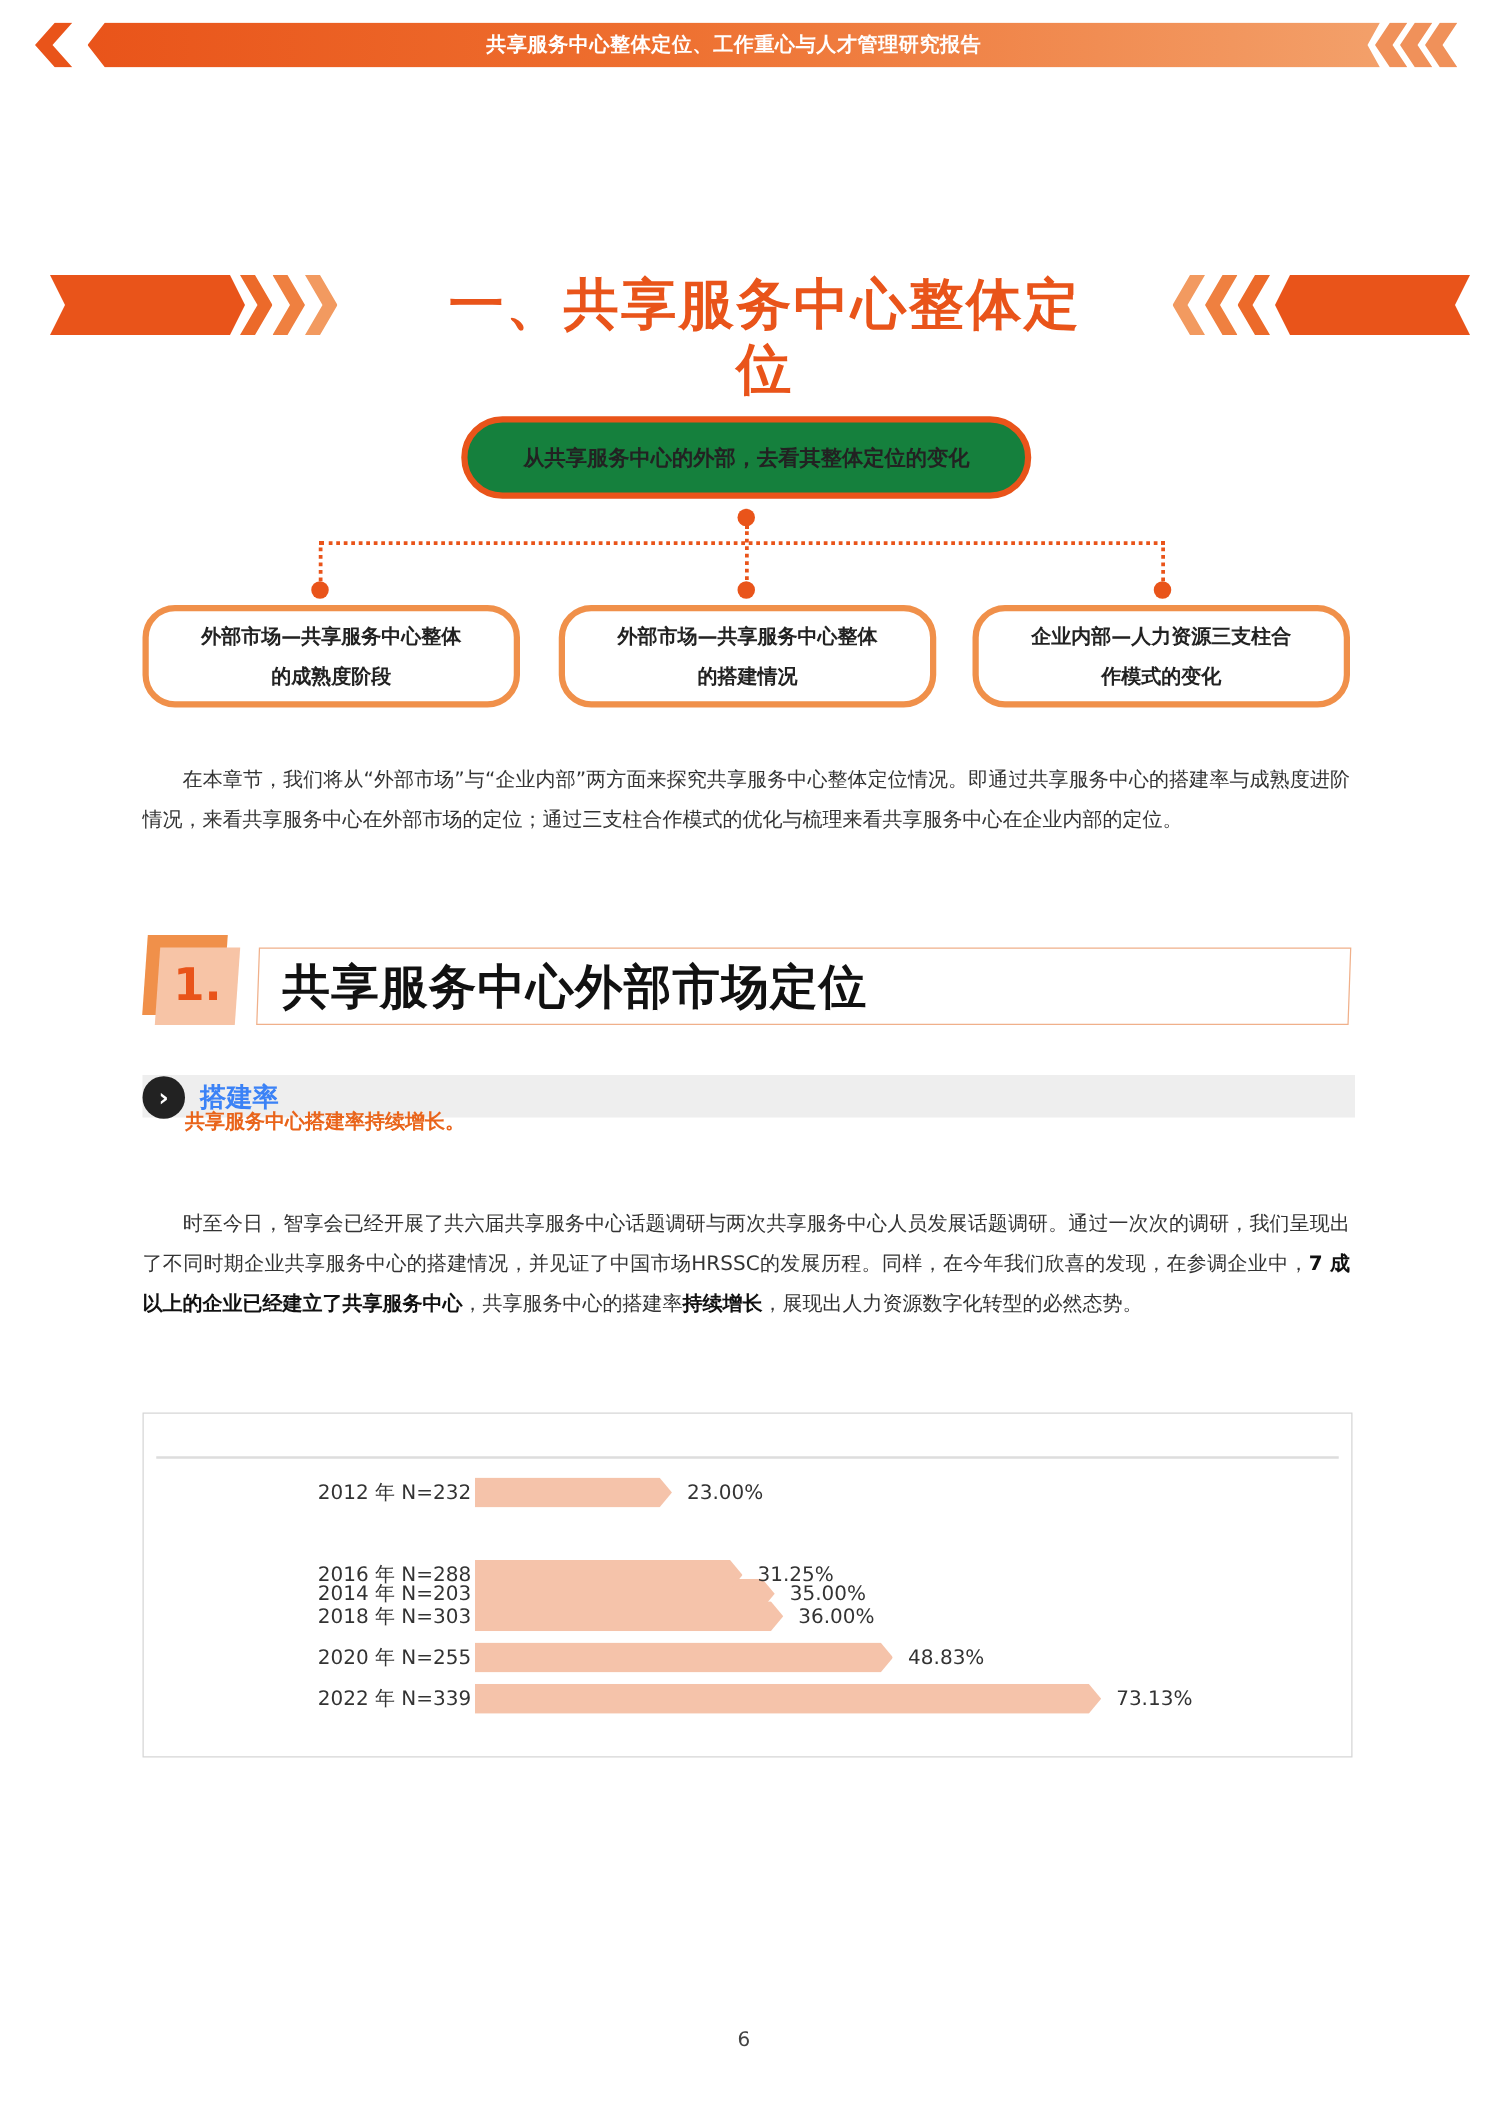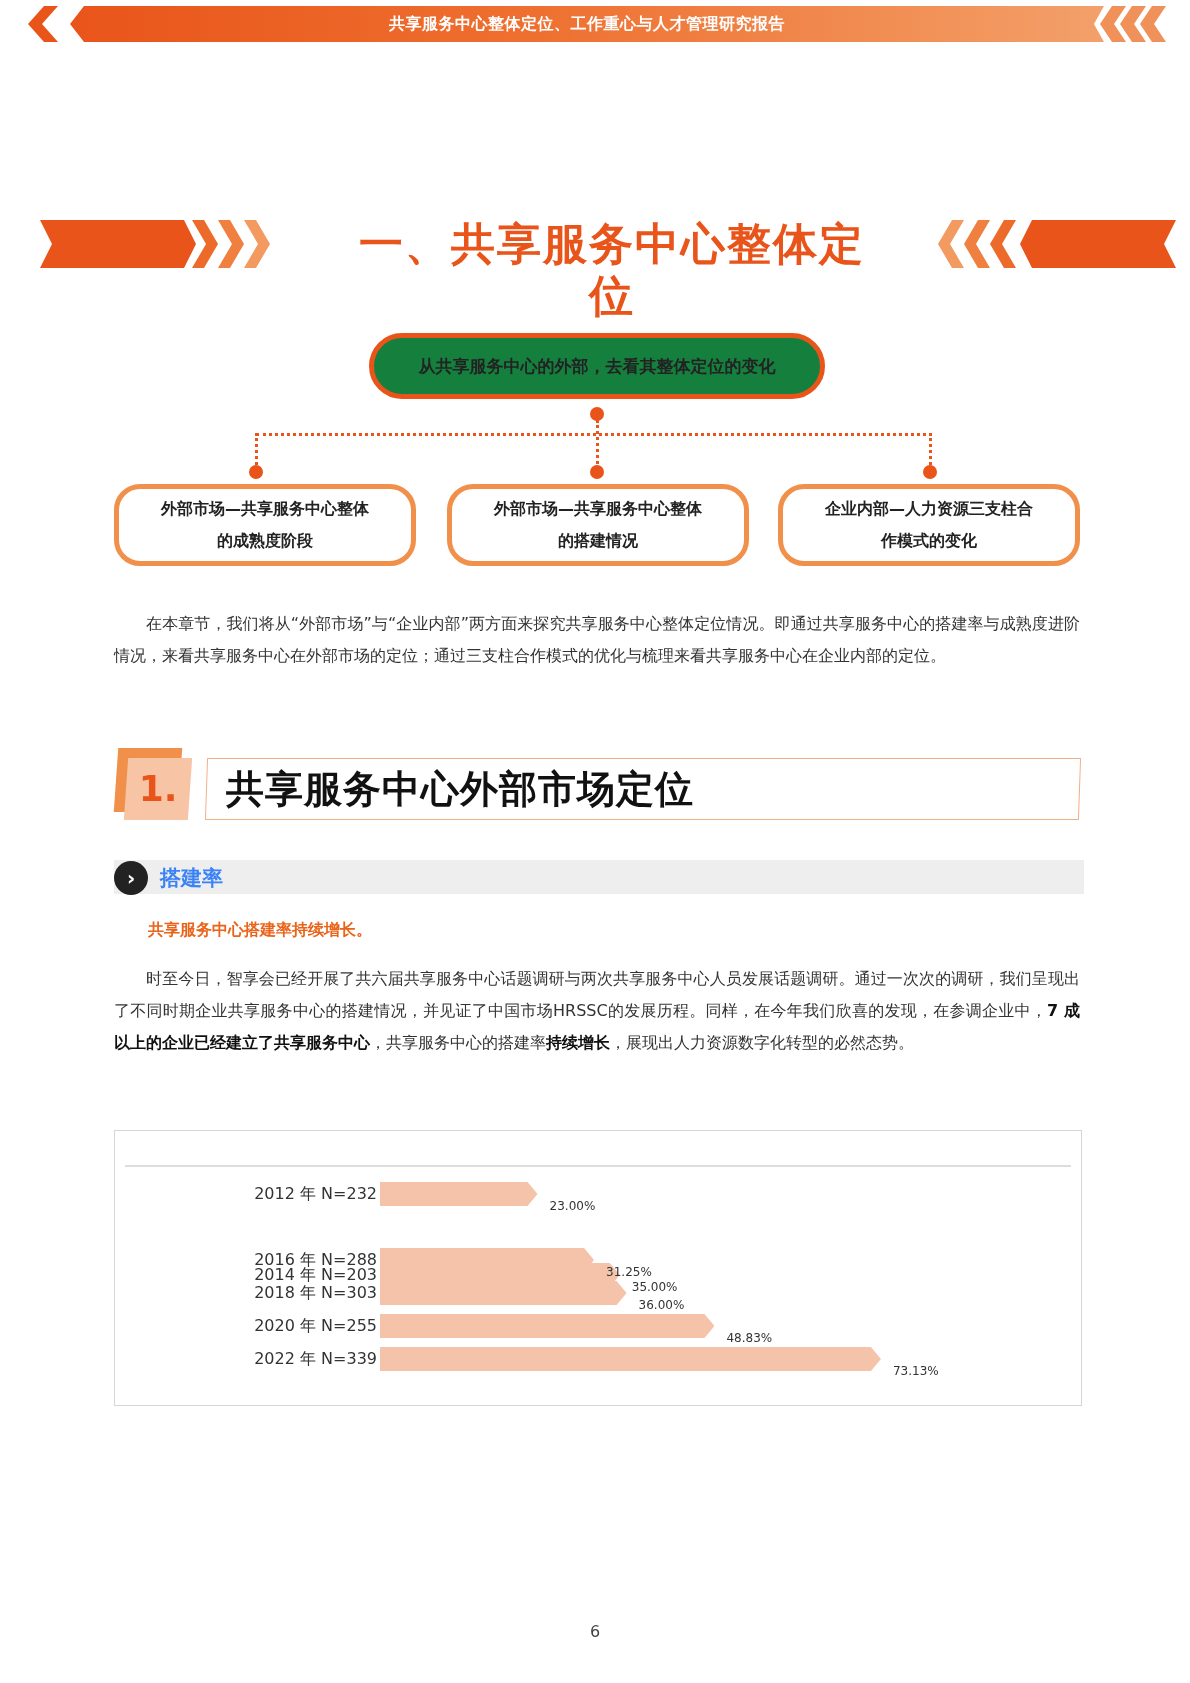--- a/index.html
+++ b/index.html
@@ -2,21 +2,21 @@
 <html><head>
   <meta charset="utf-8">
   <style>
     * { margin: 0; padding: 0; box-sizing: border-box; }
     body {
       width: 1190px; height: 1683px; background: #ffffff; position: relative;
       font-family: "DejaVu Sans", "Liberation Sans", sans-serif; color: #333;
       overflow: hidden;
     }
     
-    .hdr { position: absolute; top: 6px; left: 28px; width: 1136px; height: 40px; }
+    .hdr { position: absolute; top: 18px; left: 28px; width: 1136px; height: 40px; }
     .hdr-bar {
       position: absolute; left: 42px; top: 0; width: 1034px; height: 36px;
       background: linear-gradient(90deg, #e9541a 0%, #ee7030 45%, #f3a06a 100%);
       clip-path: polygon(14px 0, 100% 0, calc(100% - 10px) 50%, 100% 100%, 14px 100%, 0 50%);
     }
     .hdr-title {
       position: absolute; left: 42px; width: 1034px; top: 0; height: 36px; line-height: 36px;
       text-align: center; color: #fff; font-weight: bold; font-size: 16px; letter-spacing: 0.5px;
     }
     .chev { position: absolute; top: 0; height: 36px; }
@@ -64,32 +64,32 @@
     .sec-box { position: absolute; left: 206px; top: 758px; width: 874px; height: 62px;
       border: 1px solid #f0b08a; transform: skewX(-2deg); background: #fff; }
     .sec-title { position: absolute; left: 226px; top: 758px; height: 62px; line-height: 62px;
       font-size: 38px; font-weight: bold; color: #111; letter-spacing: 1px; }
 
     .sub-band { position: absolute; left: 114px; top: 860px; width: 970px; height: 34px; background: #eeeeee; }
     .sub-icon { position: absolute; left: 114px; top: 861px; width: 34px; height: 34px; border-radius: 50%; background: #222;
       color: #fff; font-size: 20px; font-weight: bold; line-height: 34px; text-align: center; }
     .sub-title { position: absolute; left: 160px; top: 861px; height: 34px; line-height: 34px; font-size: 21px; font-weight: bold; color: #3b82f6; }
 
-    .highlight { position: absolute; left: 148px; top: 920px; font-size: 16px; font-weight: bold; color: #e9641a; }
+    .highlight { position: absolute; left: 148px; top: 887px; font-size: 16px; font-weight: bold; color: #e9641a; }
 
     
     .chart-box { position: absolute; left: 114px; top: 1130px; width: 968px; height: 276px;
       border: 1px solid #d6d6d6; background: #fff; }
     .chart-title { position: absolute; left: 0; top: 8px; width: 100%; text-align: center; font-size: 17px; font-weight: bold; color: #333; }
     .chart-rule { position: absolute; left: 10px; right: 10px; top: 34px; border-top: 2px solid #dddddd; }
     .row { position: absolute; left: 0; height: 26px; width: 100%; }
     .row-label { position: absolute; right: 704px; top: 0; height: 26px; line-height: 26px; font-size: 16px; color: #333; white-space: nowrap; }
     .bar { position: absolute; left: 265px; top: 1px; height: 24px; background: #f5c3aa;
       clip-path: polygon(0 0, calc(100% - 10px) 0, 100% 50%, calc(100% - 10px) 100%, 0 100%); }
-    .bar-val { position: absolute; top: 12px; height: 26px; line-height: 26px; font-size: 12px; color: #333; }
+    .bar-val { position: absolute; top: 0; height: 26px; line-height: 26px; font-size: 16px; color: #333; }
 
     .page-num { position: absolute; left: 0; width: 1190px; top: 1622px; text-align: center; font-size: 16px; color: #444; }
   </style>
 </head>
 <body>
 
 <div class="hdr">
   <div class="chev chev-l"></div>
   <div class="hdr-bar"></div>
   <div class="hdr-title">共享服务中心整体定位、工作重心与人才管理研究报告</div>

